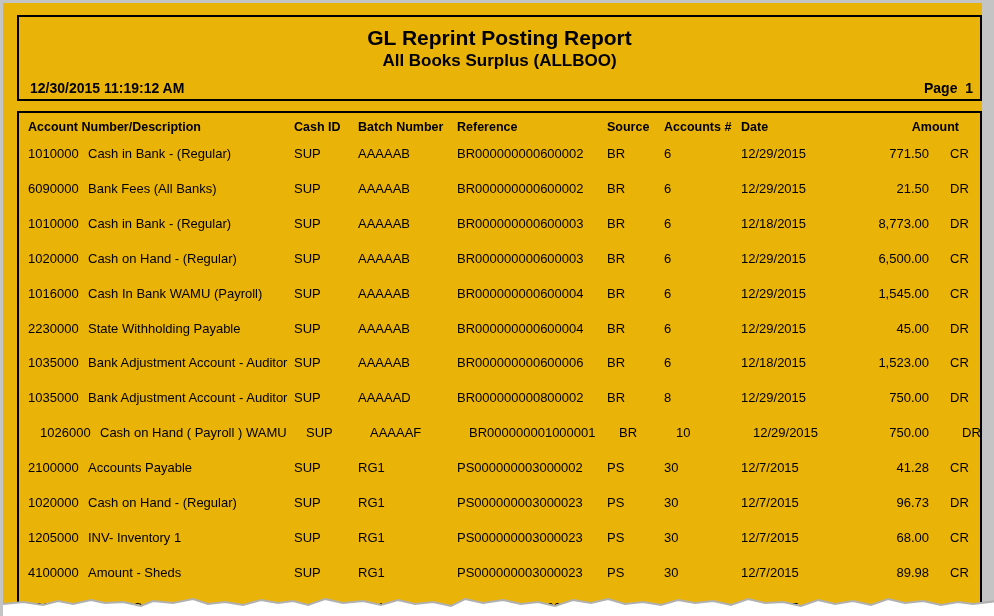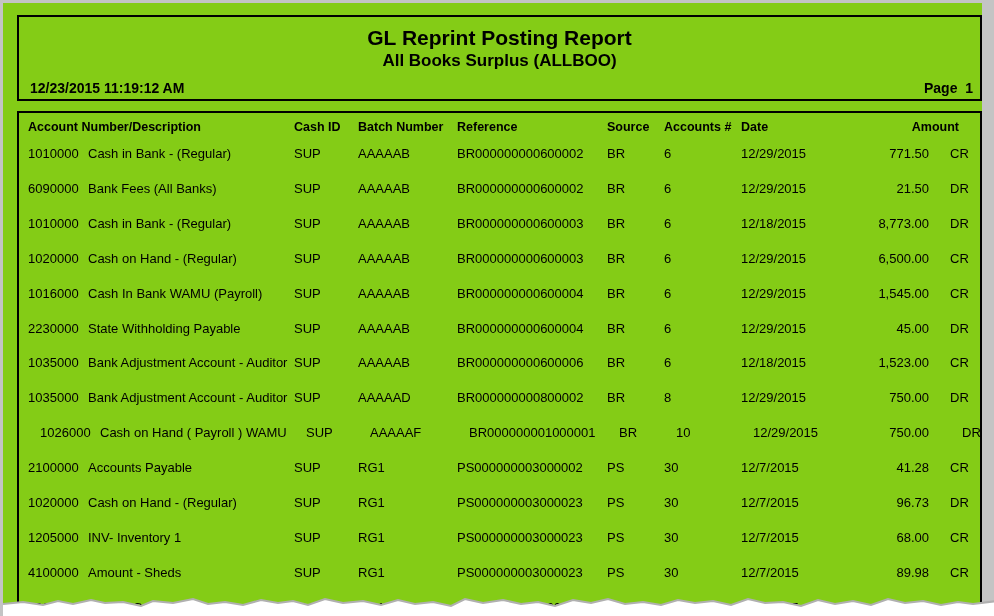--- a/index.html
+++ b/index.html
@@ -16,21 +16,21 @@
       color: #000;
     }
     .frame {
       position: absolute;
       left: 0; top: 0;
       width: 994px; height: 616px;
       box-sizing: border-box;
       border-left: 3px solid #c4c4c4;
       border-top: 3px solid #c4c4c4;
       border-right: 12px solid #c4c4c4;
-      background: #84cc16;
+      background: #eab308;
     }
     .header-box {
       position: absolute;
       left: 14px; top: 12px;
       width: 965px; height: 86px;
       box-sizing: border-box;
       border: 2px solid #000;
     }
     .title {
       position: absolute;
@@ -105,21 +105,21 @@
     }
   </style>
 </head>
 <body>
 
 <div class="frame">
 
   <div class="header-box">
     <div class="title">GL Reprint Posting Report</div>
     <div class="subtitle">All Books Surplus (ALLBOO)</div>
-    <div class="timestamp">12/23/2015 11:19:12 AM</div>
+    <div class="timestamp">12/30/2015 11:19:12 AM</div>
     <div class="page-label">Page  1</div>
   </div>
 
   <div class="table-box">
     <div class="thead">
       <span class="cell h-acct">Account Number/Description</span>
       <span class="cell h-user">Cash ID</span>
       <span class="cell h-batch">Batch Number</span>
       <span class="cell h-ref">Reference</span>
       <span class="cell h-src">Source</span>

